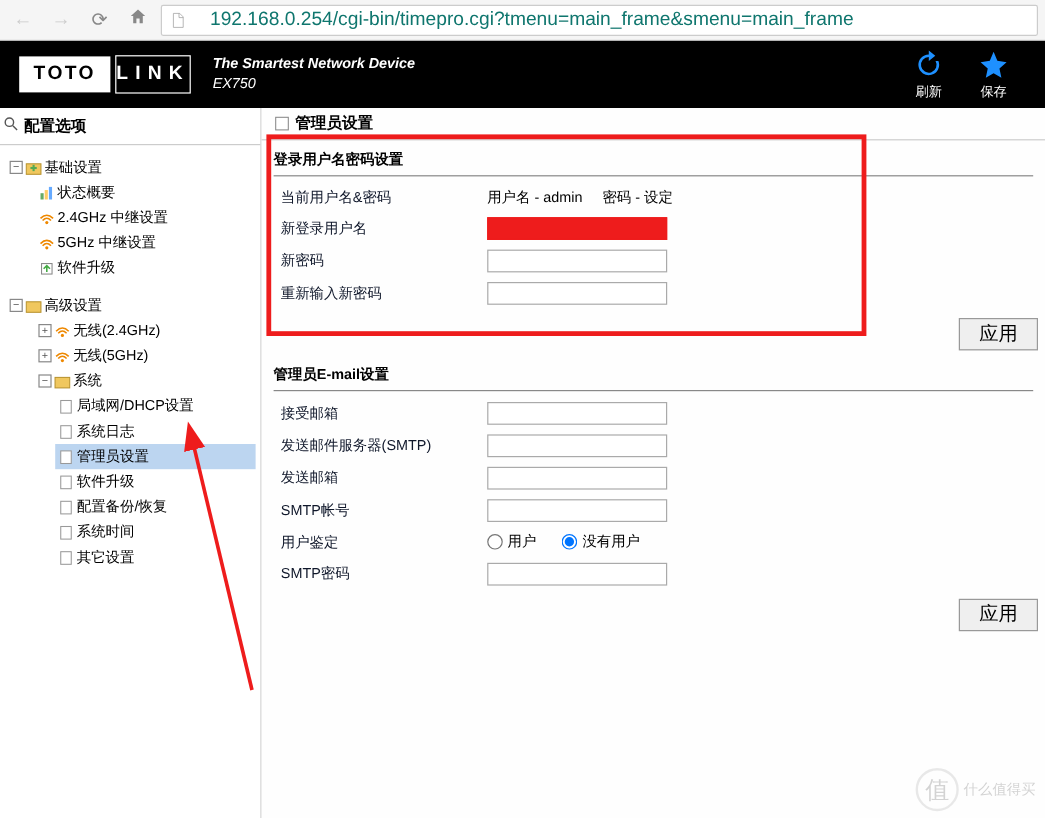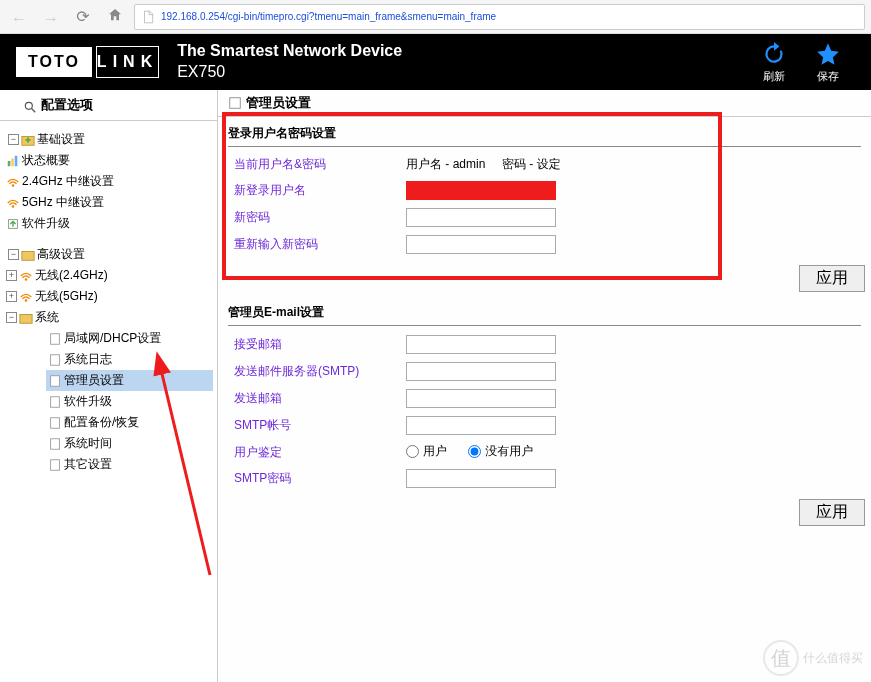--- a/index.html
+++ b/index.html
@@ -4,57 +4,57 @@
 <style>
 * { box-sizing: border-box; margin: 0; padding: 0; }
 body { font-family: Arial, "Microsoft YaHei", sans-serif; font-size: 12px; background: #fff; width: 871px; height: 682px; overflow: hidden; position: relative; }
 
 
 .browser-bar { height: 34px; background: #f5f5f5; border-bottom: 1px solid #ddd; display: flex; align-items: center; padding: 0 6px; gap: 6px; }
 .nav-btn { width: 26px; height: 24px; border: none; background: transparent; color: #888; font-size: 16px; cursor: pointer; }
 .nav-btn.disabled { color: #ccc; }
 .url-wrap { flex: 1; display: flex; align-items: center; border: 1px solid #ccc; border-radius: 2px; background: #fff; height: 26px; padding: 0 6px; }
 .doc-icon { width: 14px; height: 14px; margin-right: 6px; display: inline-block; }
-.url-text { flex: 1; font-size: 10px; color: #1d4ed8; border: none; outline: none; background: transparent; }
+.url-text { flex: 1; font-size: 16px; color: #0f766e; border: none; outline: none; background: transparent; margin-left: 14px; }
 
 
 .header { background: #000; height: 56px; display: flex; align-items: center; padding: 0 16px; color: #fff; }
 .logo-box { display: flex; align-items: center; gap: 4px; margin-right: 18px; }
 .logo-toto { background: #fff; color: #000; font-weight: bold; font-size: 16px; padding: 6px 12px; letter-spacing: 2px; }
 .logo-link { background: #000; color: #fff; font-weight: bold; font-size: 16px; padding: 6px 0; letter-spacing: 6px; border: 1px solid #fff; }
-.tagline { font-size: 16px; line-height: 1.3; font-weight: bold; }
+.tagline { font-size: 12px; line-height: 1.3; font-weight: bold; font-style: italic; }
 .tagline .model { font-weight: normal; }
 .header-spacer { flex: 1; }
 .hdr-btn { display: flex; flex-direction: column; align-items: center; width: 54px; cursor: pointer; font-size: 11px; }
 .hdr-btn svg { width: 26px; height: 26px; }
 .hdr-btn span { margin-top: 2px; }
 
 
 .layout { display: flex; height: calc(682px - 34px - 56px); }
 .sidebar { width: 218px; border-right: 1px solid #ccc; background: #fff; }
-.side-title { padding: 6px 23px; border-bottom: 1px solid #ccc; font-size: 13px; font-weight: bold; display: flex; align-items: flex-end; gap: 4px; }
+.side-title { padding: 6px 2px; border-bottom: 1px solid #ccc; font-size: 13px; font-weight: bold; display: flex; align-items: flex-start; gap: 4px; }
 .side-title svg { width: 14px; height: 14px; }
 .tree { padding: 8px 4px; font-size: 12px; }
 .tree-item { display: flex; align-items: center; padding: 2px 0 2px 2px; gap: 2px; cursor: pointer; }
 .tree-item.lvl1 { margin-left: 2px; }
-.tree-item.lvl2 { }
+.tree-item.lvl2 { margin-left: 26px; }
 .tree-item.lvl3 { margin-left: 42px; }
 .tree-item.selected { background: #bcd5f0; }
 .toggler { width: 11px; height: 11px; border: 1px solid #888; display: inline-flex; align-items: center; justify-content: center; font-size: 9px; line-height: 1; color: #555; background: #fff; }
 .tico { width: 14px; height: 14px; display: inline-block; }
 .tree-gap { height: 10px; }
 
 
 .content { flex: 1; background: #fefefe; position: relative; padding: 0; }
 .content-title { padding: 4px 10px; font-size: 13px; font-weight: bold; display: flex; align-items: center; gap: 4px; border-bottom: 1px solid #ccc; }
 .panel-wrap { padding: 0 10px 2px 10px; }
 .panel-title { font-size: 12px; font-weight: bold; padding: 8px 0 4px 0; border-bottom: 1px solid #888; margin-bottom: 4px; }
 .form-table { width: 100%; font-size: 12px; }
 .form-table td { padding: 3px 4px; vertical-align: middle; }
-.form-table td.lab { width: 170px; color: #6d28d9; }
+.form-table td.lab { width: 170px; color: #0f172a; }
 .form-table input[type=text], .form-table input[type=password] { width: 150px; height: 19px; border: 1px solid #aaa; background: #fff; }
 .redacted { background: #ee1c1c !important; border: 1px solid #ee1c1c !important; }
 .btn-row { text-align: right; padding: 4px 6px; }
 .btn { border: 1px solid #999; background: #efefef; padding: 2px 16px; font-size: 16px; cursor: pointer; }
 .radio-wrap { display: inline-flex; align-items: center; gap: 4px; margin-right: 18px; }
 
 
 .red-box { position: absolute; border: 4px solid #ee1c1c; pointer-events: none; }
 
 

